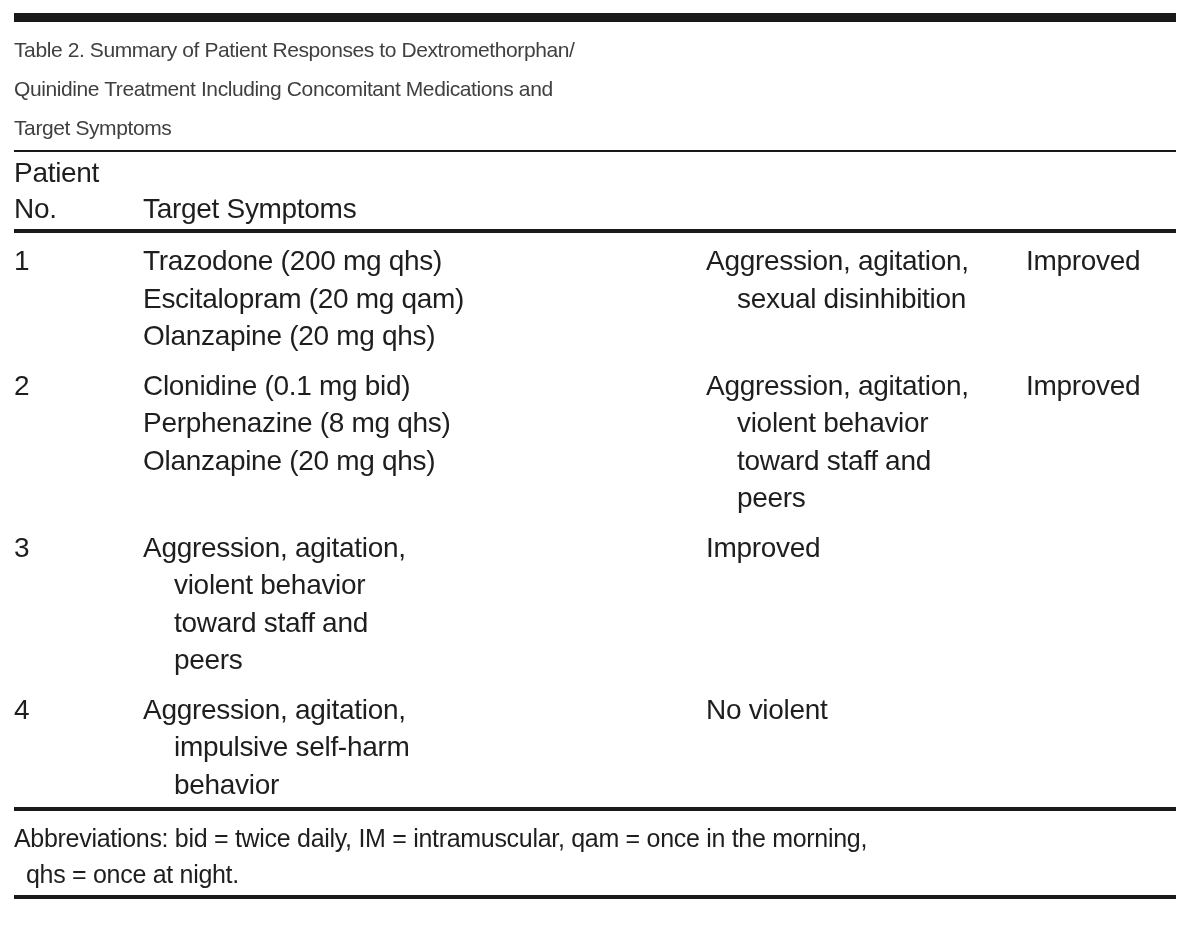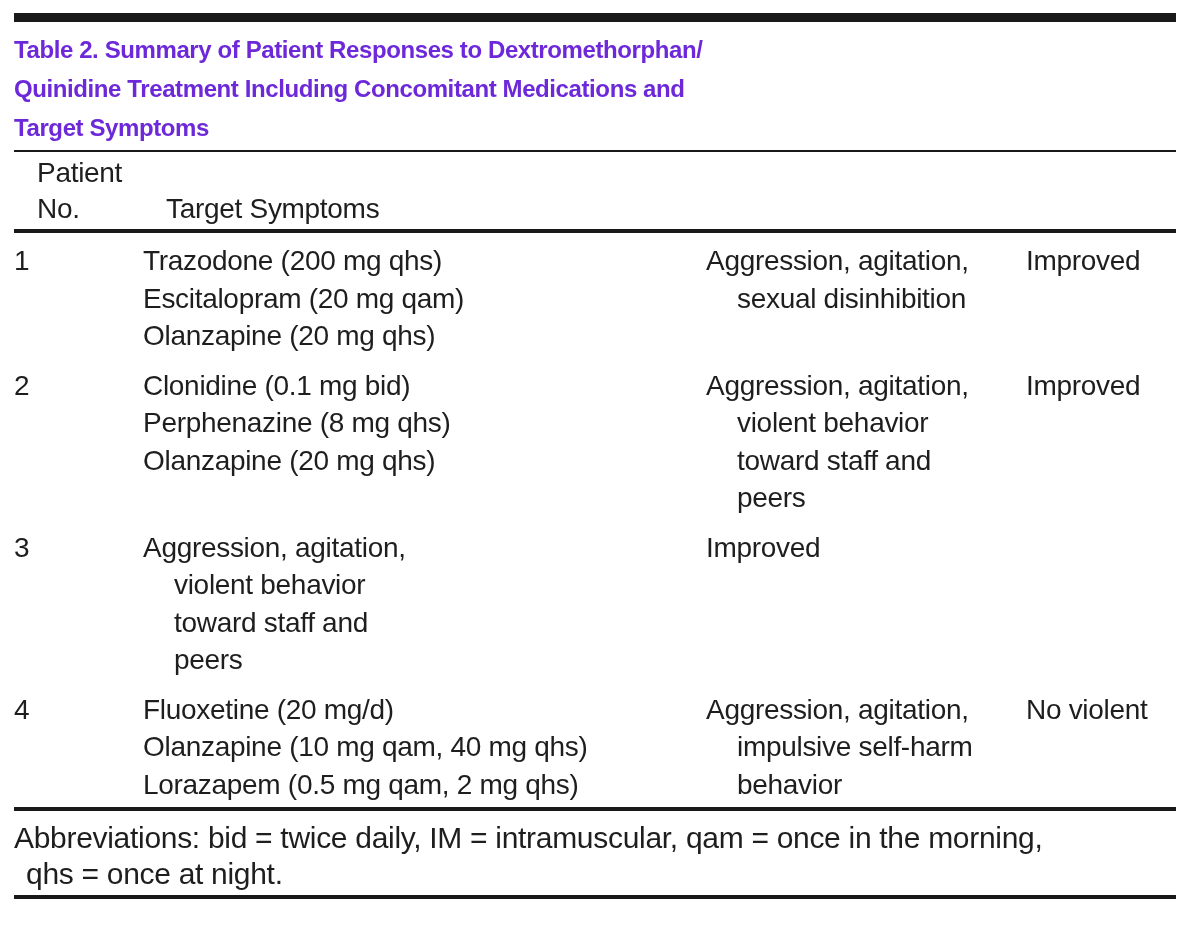--- a/index.html
+++ b/index.html
@@ -19,56 +19,55 @@
     width: 1162px;
   }
   .rule {
     background: #191919;
   }
   .rule.bar    { height: 9px; }
   .rule.thin   { height: 2px; }
   .rule.mid    { height: 4px; }
   .rule.bottom { height: 4px; }
   .title {
-    font-weight: bold;
-    font-size: 24px;
+    font-weight: normal;
+    font-size: 21px;
     line-height: 39px;
     letter-spacing: -0.4px;
     padding: 8px 0 3px 0;
     white-space: pre-line;
-    color: #6d28d9;
+    color: #404040;
   }
   .grid {
     display: grid;
     grid-template-columns: 129px 563px 320px 150px;
   }
   .header-row {
     align-items: end;
     font-size: 28px;
     line-height: 36px;
     letter-spacing: -0.3px;
     padding: 3px 0 2px 0;
-    margin-left: 23px;
   }
   .hcell { white-space: pre-line; }
   .tbody { padding-top: 9px; }
   .t-row {
     font-size: 28px;
     line-height: 37.5px;
     letter-spacing: -0.3px;
     padding-bottom: 12px;
   }
   .tbody .t-row:last-child { padding-bottom: 4px; }
   .cell { white-space: pre-line; }
   .cell.symptoms {
     padding-left: 31px;
     text-indent: -31px;
   }
   .footnote {
-    font-size: 30px;
+    font-size: 25px;
     line-height: 36px;
     letter-spacing: -0.3px;
     padding: 9px 0 3px 12px;
     text-indent: -12px;
     white-space: pre-line;
   }
 </style>
 </head>
 <body>
 
@@ -118,23 +117,20 @@
       <div class="cell">3</div>
       <div class="cell symptoms">Aggression, agitation,
 violent behavior
 toward staff and
 peers</div>
       <div class="cell">Improved</div>
     </div>
 
     <div class="grid t-row">
       <div class="cell">4</div>
-      <div class="cell">Fluoxetine (20 mg/d)
-Olanzapine (10 mg qam, 40 mg qhs)
-Lorazapem (0.5 mg qam, 2 mg qhs)</div>
       <div class="cell symptoms">Aggression, agitation,
 impulsive self-harm
 behavior</div>
       <div class="cell">No violent</div>
     </div>
 
   </div>
 
   <div class="rule mid"></div>
 

